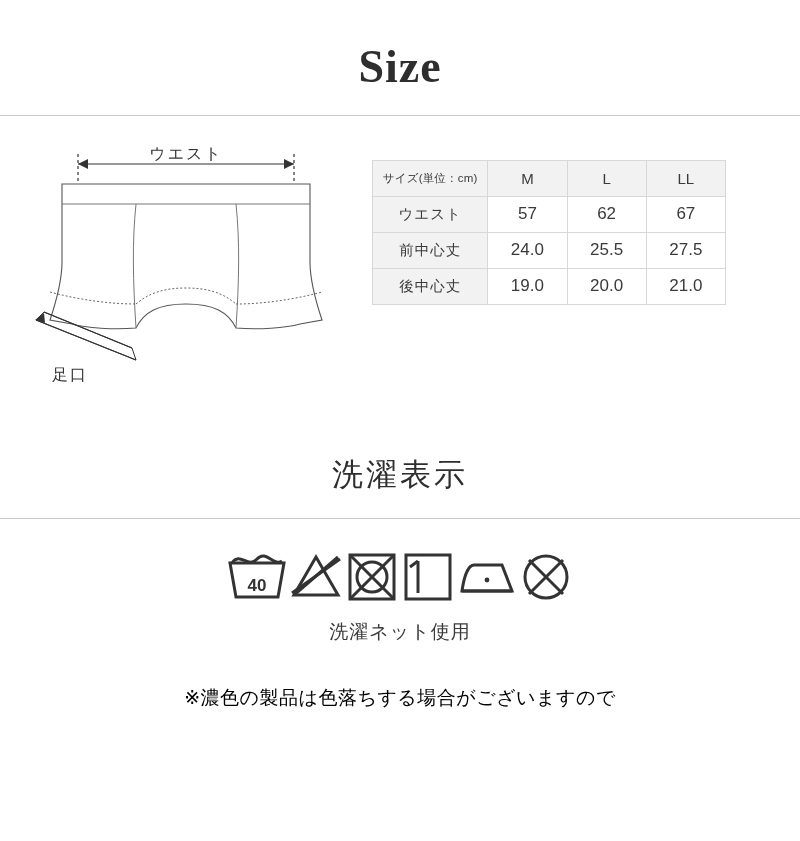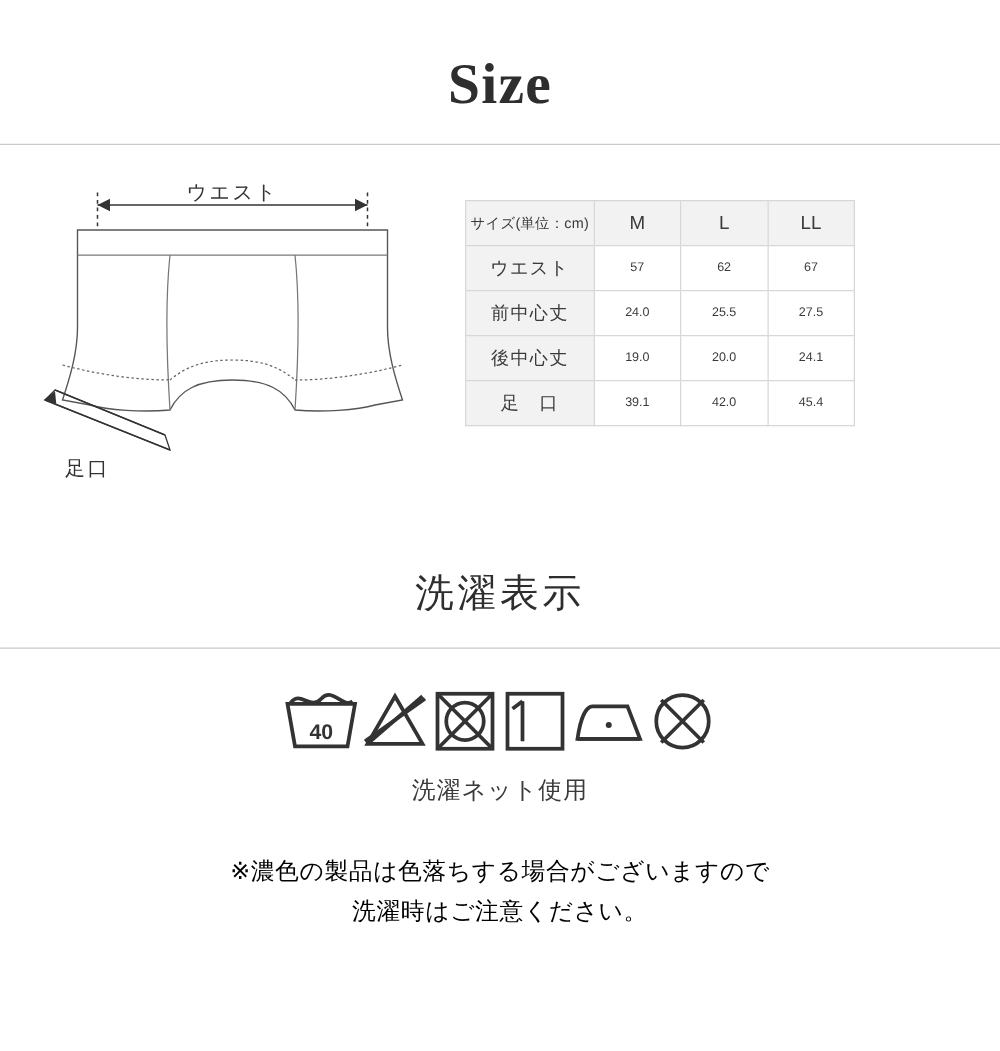--- a/index.html
+++ b/index.html
@@ -54,21 +54,21 @@
     display: block;
   }
   .table-wrap {
     flex: 1 1 auto;
     padding-top: 18px;
     padding-right: 34px;
   }
 
   table.size-table {
     border-collapse: collapse;
-    width: 312px;
+    width: 354px;
     font-size: 15px;
   }
   table.size-table th,
   table.size-table td {
     border: 1px solid #d7d7d7;
     height: 33px;
     text-align: center;
     font-weight: normal;
     color: #3a3a3a;
   }
@@ -79,21 +79,21 @@
     font-size: 11.5px;
     width: 118px;
     letter-spacing: 0.2px;
   }
   table.size-table tbody th {
     background: #f2f2f2;
     font-size: 14.5px;
     letter-spacing: 1px;
   }
   table.size-table tbody td {
-    font-size: 10px;
+    font-size: 17px;
   }
   table.size-table thead th.size-col {
     font-size: 15px;
     width: 79px;
   }
 
   
   .wash-heading {
     text-align: center;
     font-size: 31px;
@@ -224,27 +224,21 @@
           <tr>
             <th>前中心丈</th>
             <td>24.0</td>
             <td>25.5</td>
             <td>27.5</td>
           </tr>
           <tr>
             <th>後中心丈</th>
             <td>19.0</td>
             <td>20.0</td>
-            <td>24.1</td>
-          </tr>
-          <tr>
-            <th>足　口</th>
-            <td>39.1</td>
-            <td>42.0</td>
-            <td>45.4</td>
+            <td>21.0</td>
           </tr>
         </tbody>
       </table>
     </div>
   </div>
 
   <div class="wash-heading">洗濯表示</div>
   <hr class="wash-rule">
 
   <div class="care-icons">
@@ -285,16 +279,15 @@
       <circle cx="28" cy="30" r="21" fill="none" stroke="#333" stroke-width="3"></circle>
       <line x1="11" y1="13" x2="45" y2="47" stroke="#333" stroke-width="3"></line>
       <line x1="45" y1="13" x2="11" y2="47" stroke="#333" stroke-width="3"></line>
     </svg>
   </div>
 
   <div class="net-note">洗濯ネット使用</div>
 
   <div class="caution">
     <span class="line">※濃色の製品は色落ちする場合がございますので</span>
-    <span class="line">洗濯時はご注意ください。</span>
   </div>
 
 </div>
 
 </body></html>

